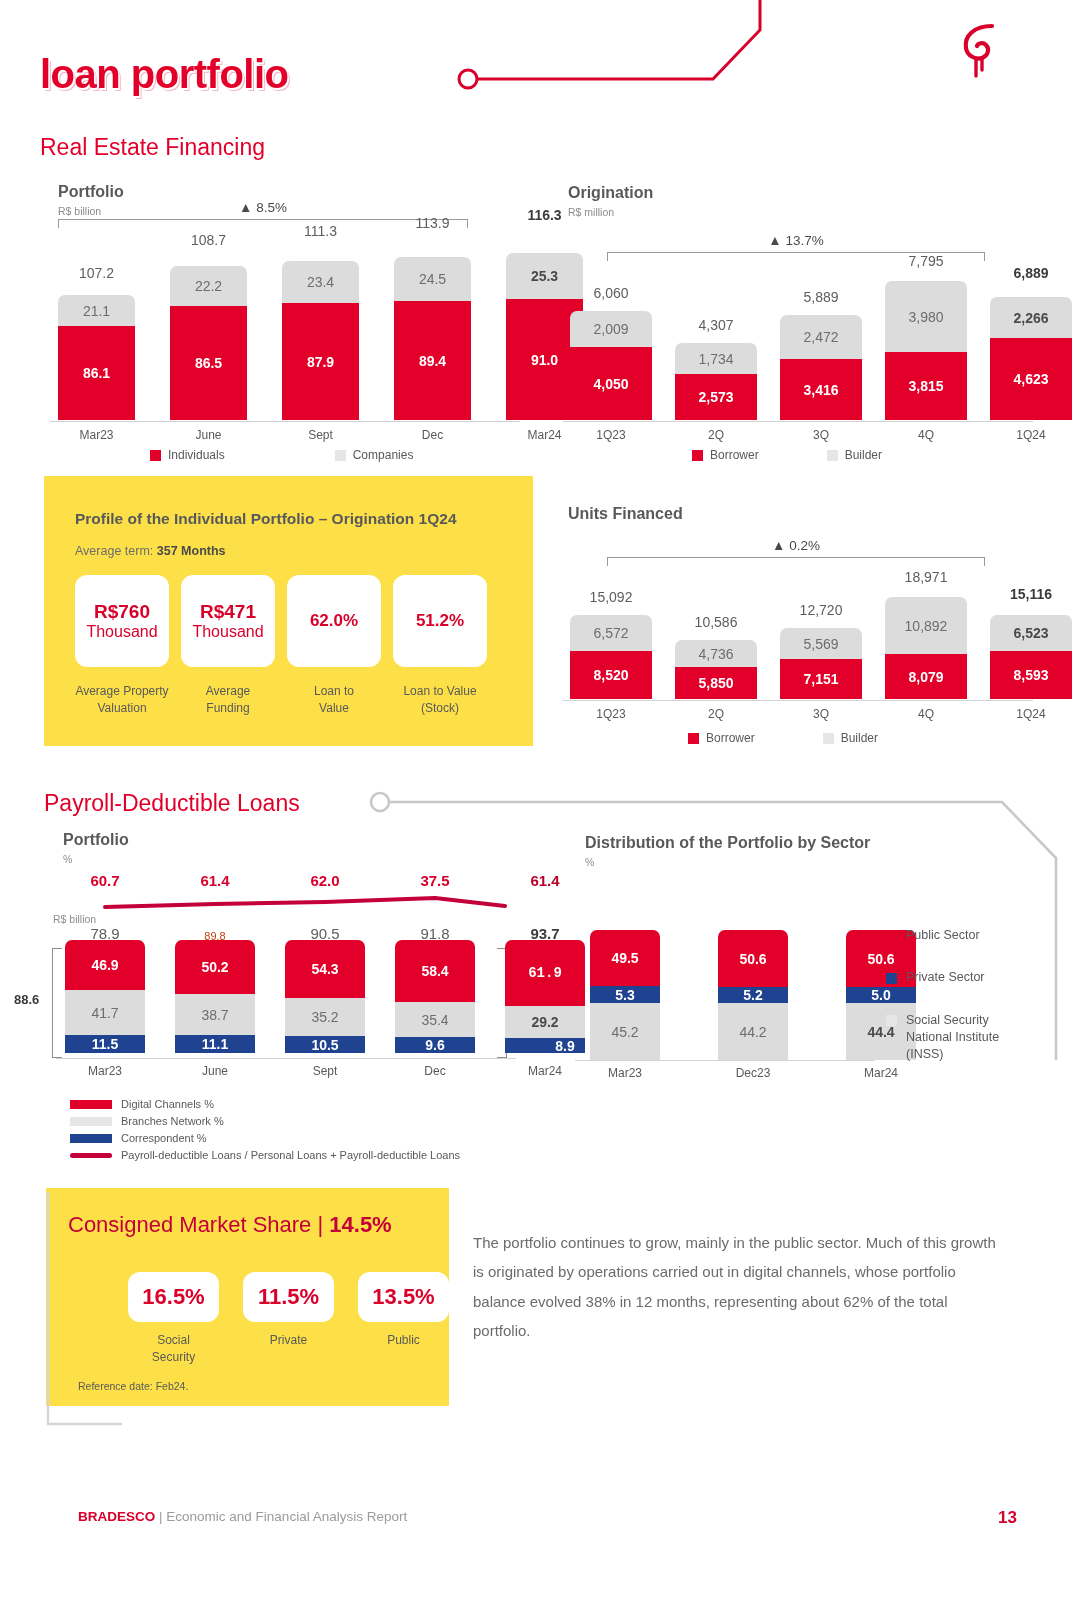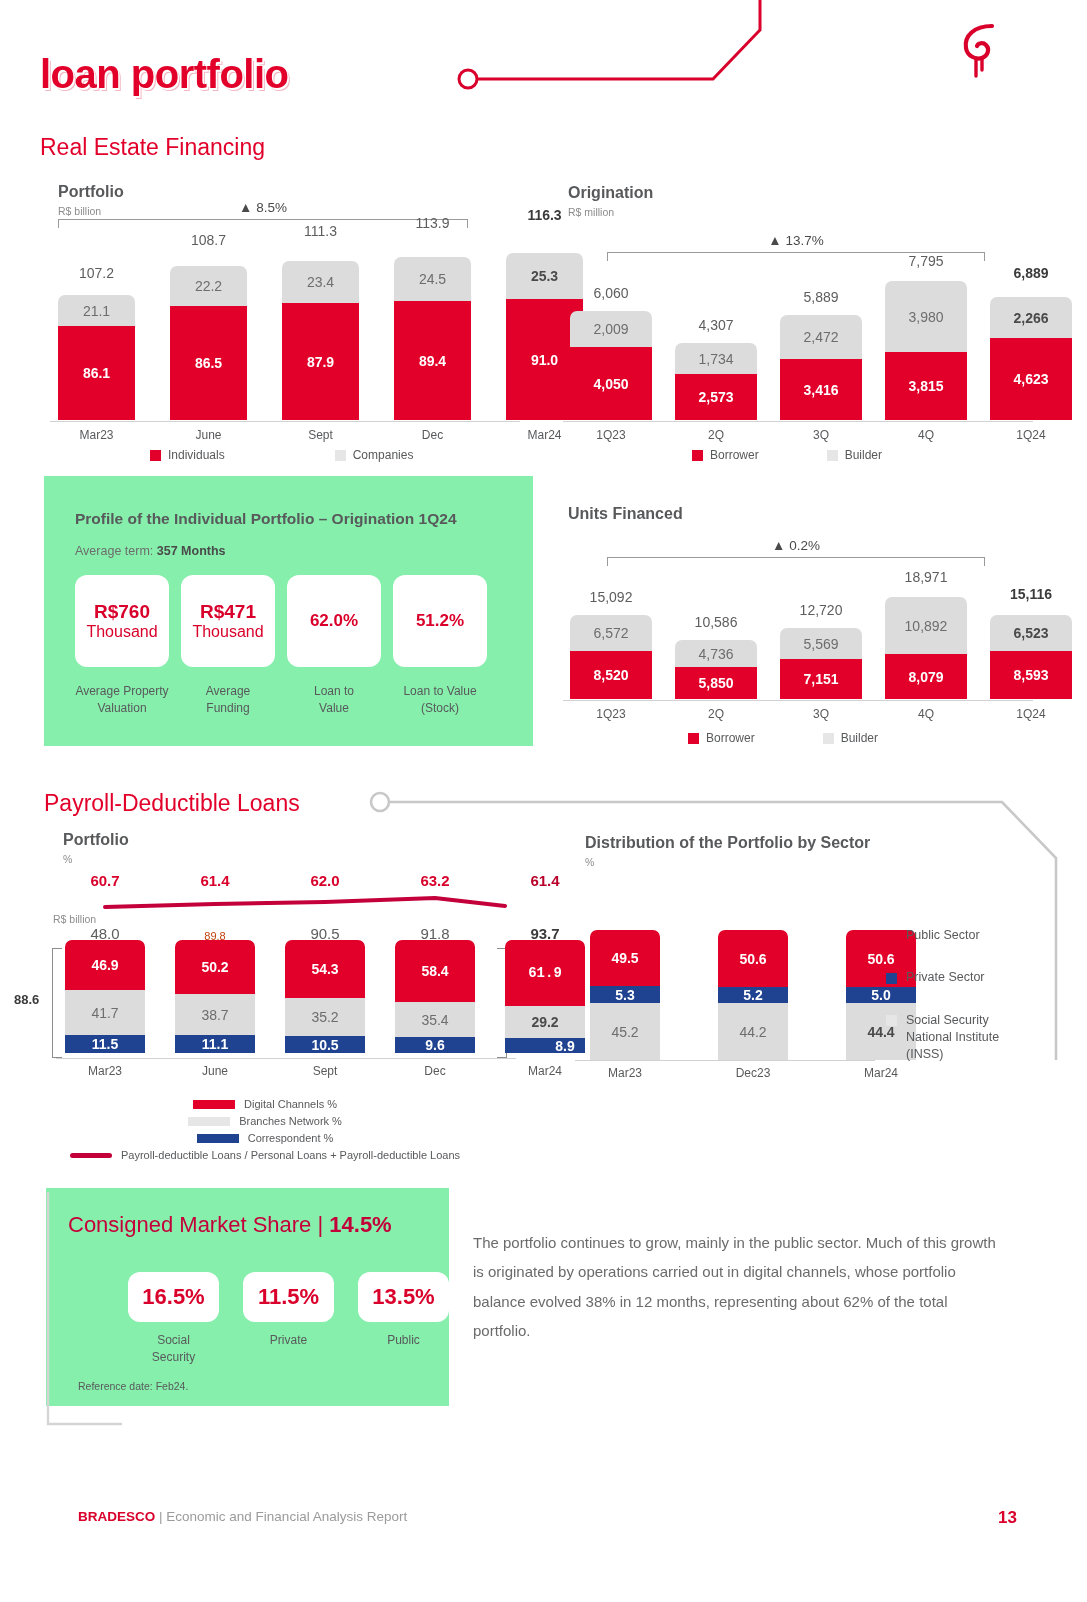--- a/index.html
+++ b/index.html
@@ -59,21 +59,21 @@
   .axis-line { position: absolute; border-top: 1px solid #d2d2d2; }
 
   .legend { position: absolute; display: flex; gap: 30px; font-size: 12px; color: #58595b; align-items: center;}
   .legend .li { display: flex; align-items: center; gap: 7px; }
   .sw { width: 11px; height: 11px; display: inline-block; }
   .sw.red  { background: #e2002a; }
   .sw.grey { background: #e6e6e6; }
   .sw.blue { background: #1f4391; }
 
   
-  .panel { position: absolute; background: #86efac; }
+  .panel { position: absolute; background: #fde047; }
   .panel-title { font-size: 15.5px; font-weight: bold; color: #58595b; }
   .panel-sub   { font-size: 12.5px; color: #6d6d6d; }
   .kpi-card {
     background: #ffffff; border-radius: 12px;
     display: flex; flex-direction: column; align-items: center; justify-content: center;
     color: #d9002b; font-weight: bold;
   }
   .kpi-cap { font-size: 12px; color: #58595b; text-align: center; line-height: 1.45; }
 
   
@@ -374,31 +374,31 @@
 
   <div style="position:absolute; left:63px; top:831px;">
     <div class="chart-title">Portfolio</div>
     <div class="chart-unit">%</div>
   </div>
 
   <div class="bars" style="left:65px; top:872px; gap:30px;">
     <div style="width:80px; text-align:center; font-size:15px; color:#d9002b; font-weight:bold;">60.7</div>
     <div style="width:80px; text-align:center; font-size:15px; color:#d9002b; font-weight:bold;">61.4</div>
     <div style="width:80px; text-align:center; font-size:15px; color:#d9002b; font-weight:bold;">62.0</div>
-    <div style="width:80px; text-align:center; font-size:15px; color:#d9002b; font-weight:bold;">63.2</div>
+    <div style="width:80px; text-align:center; font-size:15px; color:#d9002b; font-weight:bold;">37.5</div>
     <div style="width:80px; text-align:center; font-size:15px; color:#b8002a; font-weight:bold;">61.4</div>
   </div>
   <svg style="position:absolute; left:65px; top:890px; width:455px; height:32px;" viewBox="0 0 455 32">
     <polyline points="40,17 150,14 260,12 370,8 440,16" fill="none" stroke="#c4003a" stroke-width="4" stroke-linecap="round" stroke-linejoin="round"></polyline>
   </svg>
 
   <div class="chart-unit" style="position:absolute; left:53px; top:909px;">R$ billion</div>
 
   <div class="bars" style="left:65px; top:925px; gap:30px;">
-    <div style="width:80px; text-align:center; font-size:15px; color:#5d5d5d;">48.0</div>
+    <div style="width:80px; text-align:center; font-size:15px; color:#5d5d5d;">78.9</div>
     <div style="width:80px; text-align:center; font-size:11px; color:#c2410c;">89.8</div>
     <div style="width:80px; text-align:center; font-size:15px; color:#5d5d5d;">90.5</div>
     <div style="width:80px; text-align:center; font-size:15px; color:#5d5d5d;">91.8</div>
     <div style="width:80px; text-align:center; font-size:15px; color:#3b3b3b; font-weight:bold;">93.7</div>
   </div>
 
   <div style="position:absolute; left:14px; top:992px; font-size:13px; font-weight:bold; color:#3b3b3b;">88.6</div>
   <div style="position:absolute; left:52px; top:948px; width:10px; height:110px; border:1.6px solid #8d8d8d; border-right:none;"></div>
   <div style="position:absolute; left:510px; top:992px; font-size:13px; font-weight:bold; color:#3b3b3b;">91.1</div>
   <div style="position:absolute; left:497px; top:948px; width:10px; height:110px; border:1.6px solid #8d8d8d; border-left:none;"></div>
@@ -462,21 +462,21 @@
   </div>
   <div class="axis-line" style="left:56px; top:1058px; width:460px;"></div>
   <div class="bars" style="left:65px; top:1064px; gap:30px;">
     <div class="axis-lbl" style="width:80px;">Mar23</div>
     <div class="axis-lbl" style="width:80px;">June</div>
     <div class="axis-lbl" style="width:80px;">Sept</div>
     <div class="axis-lbl" style="width:80px;">Dec</div>
     <div class="axis-lbl" style="width:80px;">Mar24</div>
   </div>
 
-  <div style="position:absolute; left:70px; top:1098px; display:flex; flex-direction:column; gap:5px; font-size:11px; color:#58595b;align-items:center;">
+  <div style="position:absolute; left:70px; top:1098px; display:flex; flex-direction:column; gap:5px; font-size:11px; color:#58595b;">
     <div style="display:flex; align-items:center; gap:9px;">
       <span style="width:42px;height:9px;background:#e2002a;display:inline-block;"></span>
       <span>Digital Channels %</span>
       </div>
     <div style="display:flex; align-items:center; gap:9px;">
       <span style="width:42px;height:9px;background:#e6e6e6;display:inline-block;"></span>
       <span>Branches Network %</span>
       </div>
     <div style="display:flex; align-items:center; gap:9px;">
       <span style="width:42px;height:9px;background:#1f4391;display:inline-block;"></span>

